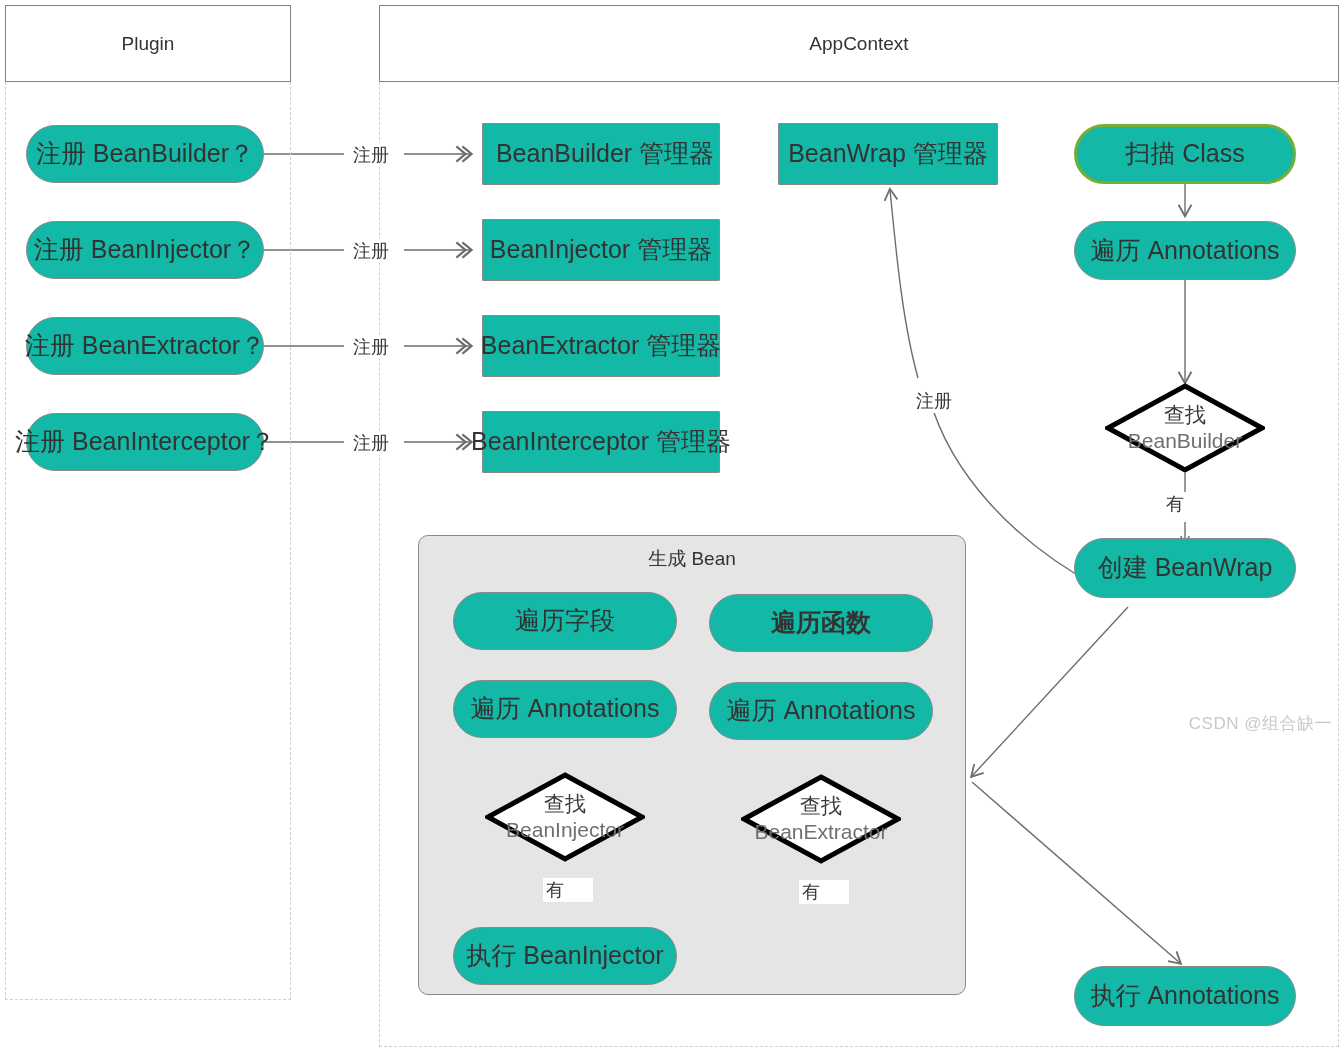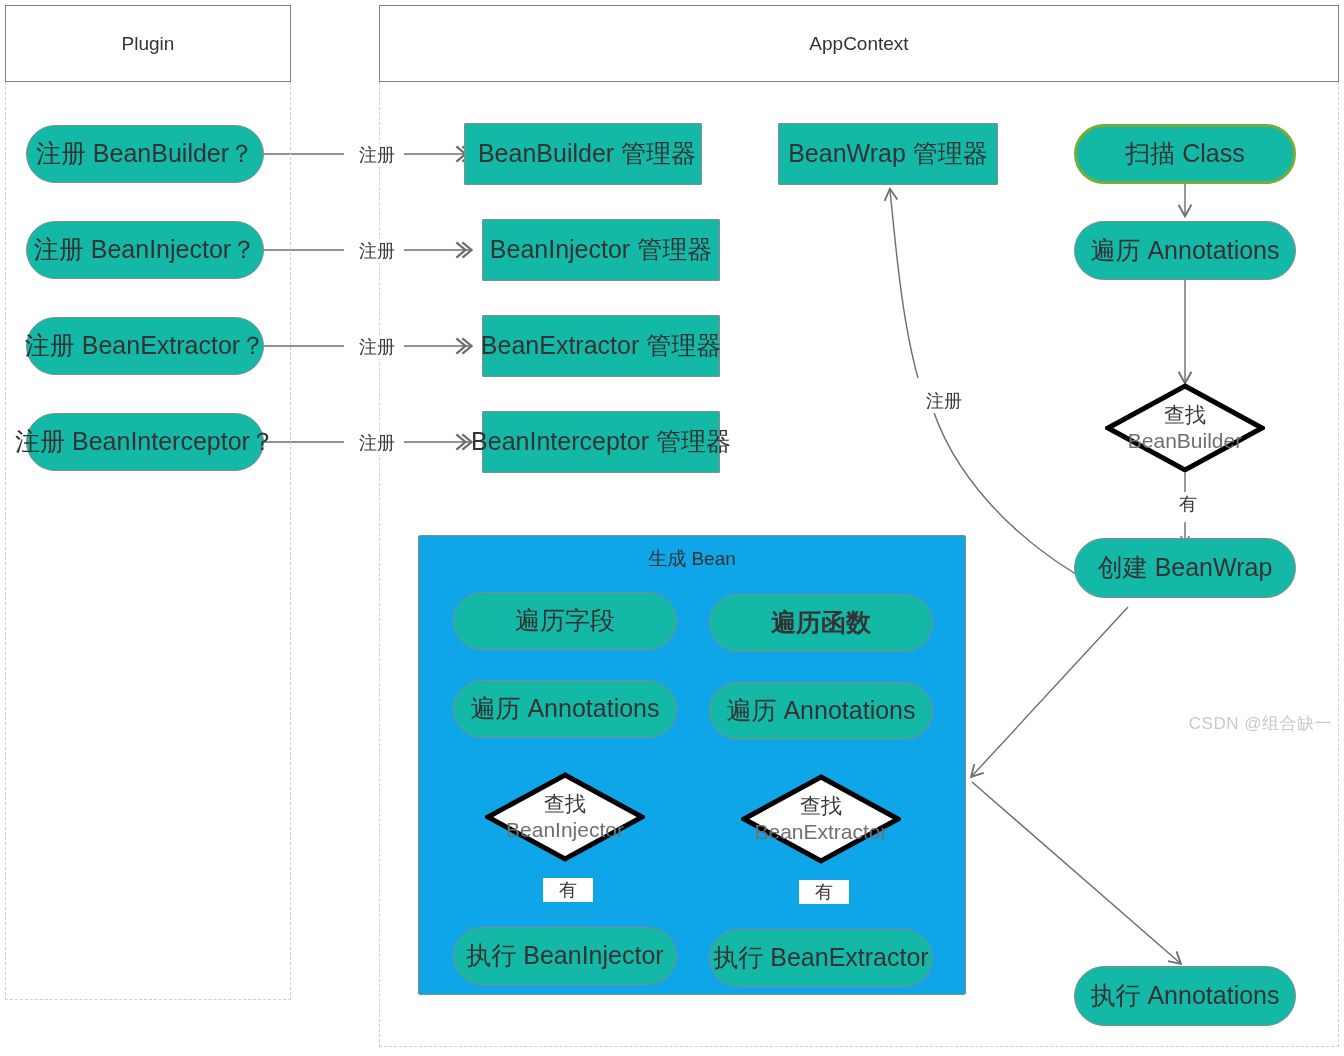--- a/index.html
+++ b/index.html
@@ -49,34 +49,33 @@
     position:relative;z-index:1;
     font-size:21px;line-height:1.22;color:#3a3a3a;
     text-align:center;white-space:nowrap;
     pointer-events:none;
   }
   .diamond .dlabel .l2{color:#6f6f6f;}
 
   
   .group{
     position:absolute;box-sizing:border-box;
-    border:1.6px solid #8a8a8a;border-radius:2px;background:#0ea5e9;
+    border:1.6px solid #8a8a8a;border-radius:10px;background:#e5e5e5;
   }
   .group-title{
     position:absolute;left:0;right:0;top:10px;
     text-align:center;font-size:19px;color:#333333;
   }
 
   
   .elabel{
     position:absolute;
     font-size:18px;color:#3a3a3a;
     background:#ffffff;padding:0 3px;
     white-space:nowrap;
-    text-align:center;
   }
 
   
   .watermark{
     position:absolute;right:12px;bottom:10px;
     font-size:17px;color:#c9c9c9;letter-spacing:.5px;
     white-space:nowrap;
   }
 </style>
 </head>
@@ -156,21 +155,21 @@
   </div>
   <div class="node stadium" style="left:26px;top:413px;width:238px;height:58px;">
     <span>注册 BeanInterceptor？</span>
   </div>
 
   <div class="elabel" style="left:350px;top:143px;width:48px;">注册</div>
   <div class="elabel" style="left:350px;top:239px;width:48px;">注册</div>
   <div class="elabel" style="left:350px;top:335px;width:48px;">注册</div>
   <div class="elabel" style="left:350px;top:431px;width:48px;">注册</div>
 
-  <div class="node rect" style="left:464px;top:123px;width:238px;height:62px;padding-left:8px;">
+  <div class="node rect" style="left:482px;top:123px;width:238px;height:62px;padding-left:8px;">
     <span>BeanBuilder 管理器</span>
   </div>
   <div class="node rect" style="left:482px;top:315px;width:238px;height:62px;">
     <span>BeanExtractor 管理器</span>
   </div>
   <div class="node rect" style="left:482px;top:219px;width:238px;height:62px;">
     <span>BeanInjector 管理器</span>
   </div>
   <div class="node rect" style="left:482px;top:411px;width:238px;height:62px;">
     <span>BeanInterceptor 管理器</span>
@@ -243,19 +242,16 @@
   <div class="diamond" style="left:741px;top:774px;width:160px;height:90px;">
     <svg class="dshape" viewBox="0 0 160 90" preserveAspectRatio="none">
       <polygon points="80,3 157,45 80,87 3,45" fill="#ffffff" stroke="#000000" stroke-width="5"></polygon>
     </svg>
     <div class="dlabel">
       <span class="l1">查找</span><br>
       <span class="l2">BeanExtractor</span>
     </div>
   </div>
   <div class="elabel" style="left:799px;top:880px;width:44px;">有</div>
-  <div class="node stadium" style="left:709px;top:929px;width:224px;height:58px;">
-    <span>执行 BeanExtractor</span>
-  </div>
 
   <div class="watermark">CSDN @组合缺一</div>
 
 </div>
 
 </body></html>

